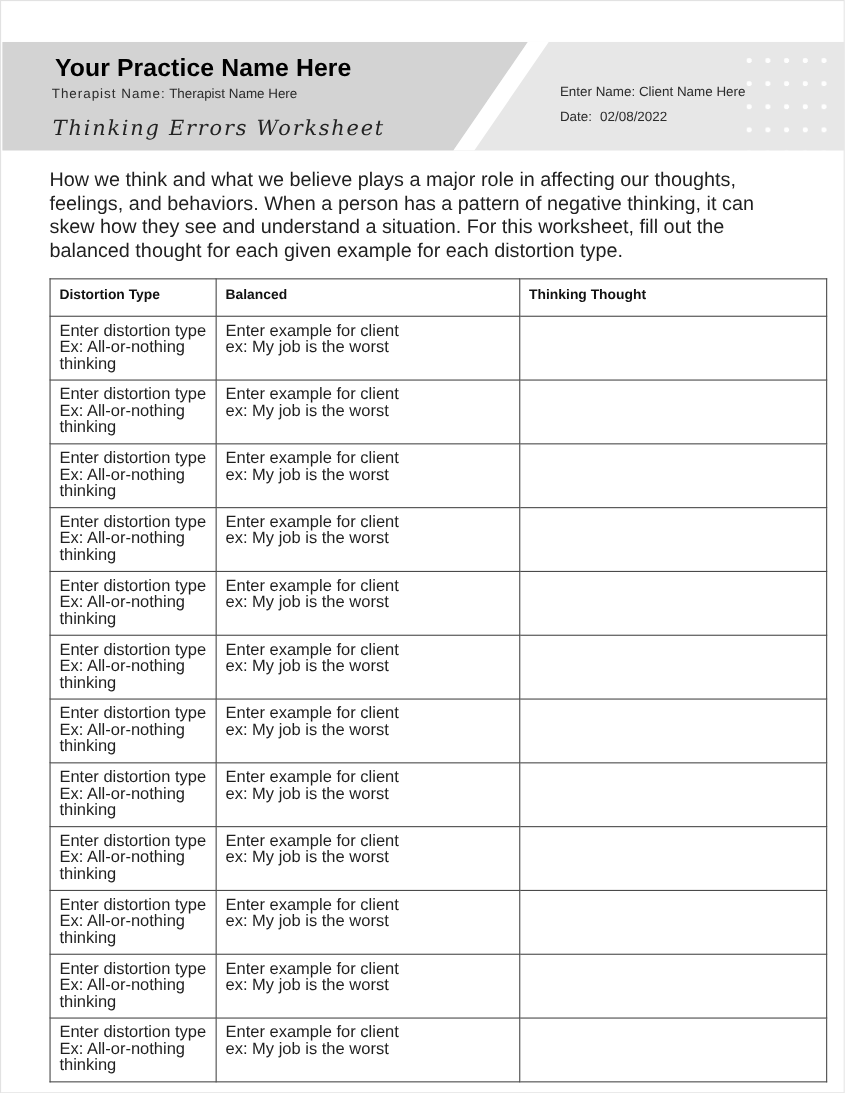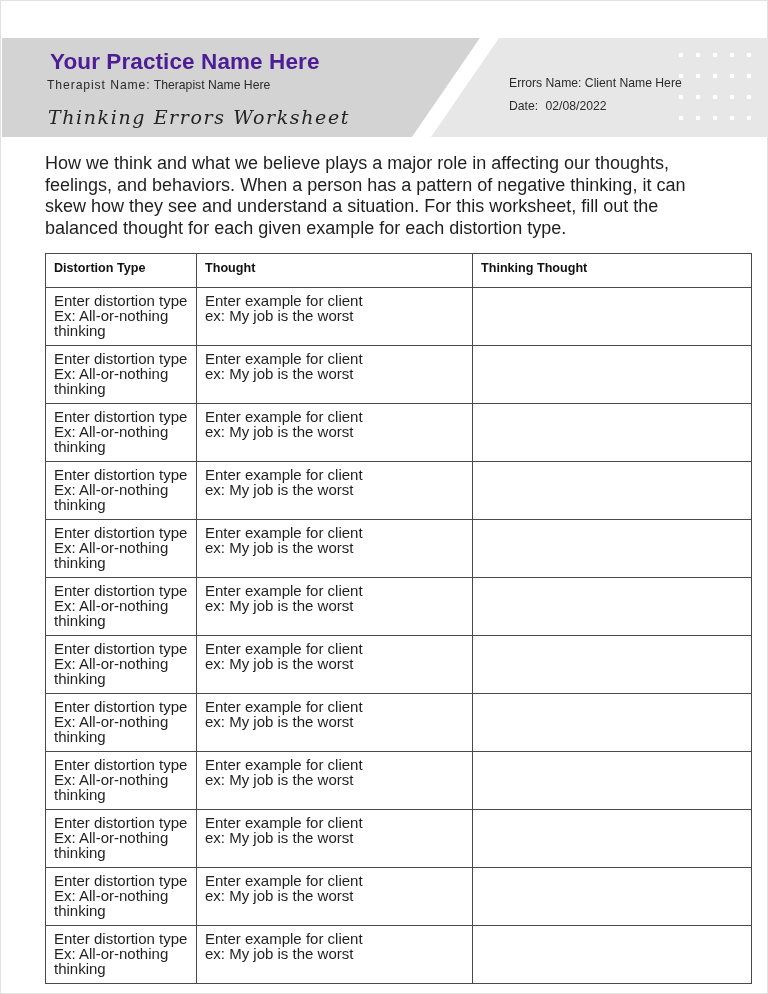--- a/index.html
+++ b/index.html
@@ -72,21 +72,21 @@
     left: 0; top: 0;
     width: 100%; height: 100%;
   }
   .practice-name {
     position: absolute;
     left: 48px;
     top: 11px;
     font-size: 22.5px;
     font-weight: bold;
     letter-spacing: 0.1px;
-    color: #4c1d95;
+    color: #000000;
     white-space: nowrap;
   }
   .therapist-line {
     position: absolute;
     left: 45px;
     top: 40px;
     font-size: 12.2px;
     color: #2b2b2b;
     white-space: nowrap;
   }
@@ -191,38 +191,38 @@
 
       <div class="therapist-line">
         <span class="therapist-label">Therapist Name:</span>
         <span class="therapist-value">Therapist Name Here</span>
       </div>
 
       <div class="worksheet-title">Thinking Errors Worksheet</div>
 
       <div class="client-block">
         <div class="client-line">
-          <span>Errors Name:</span>
+          <span>Enter Name:</span>
           <span>Client Name Here</span>
         </div>
         <div class="date-line">
           <span class="date-label">Date:</span>
           <span>02/08/2022</span>
         </div>
       </div>
     </div>
   </div>
 
   <div class="intro">How we think and what we believe plays a major role in affecting our thoughts, feelings, and behaviors. When a person has a pattern of negative thinking, it can skew how they see and understand a situation. For this worksheet, fill out the balanced thought for each given example for each distortion type.</div>
 
   <table class="worksheet-table">
     <thead>
       <tr>
         <th class="col-distortion">Distortion Type</th>
-        <th class="col-example">Thought</th>
+        <th class="col-example">Balanced</th>
         <th class="col-balanced">Thinking Thought</th>
       </tr>
     </thead>
     <tbody id="table-body">
         <tr>
           <td class="col-distortion">
             <span class="cell-line">Enter distortion type</span>
             <span class="cell-line wrap">Ex: All-or-nothing thinking</span>
           </td>
           <td class="col-example">

